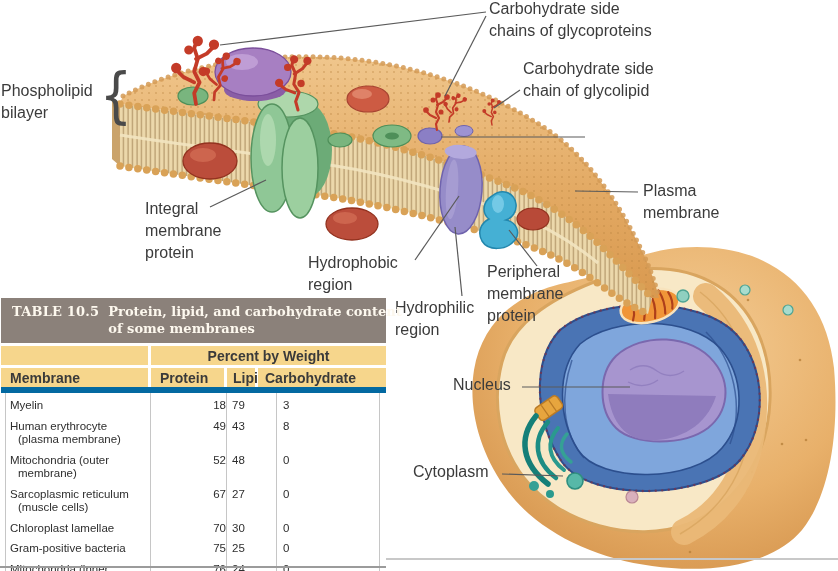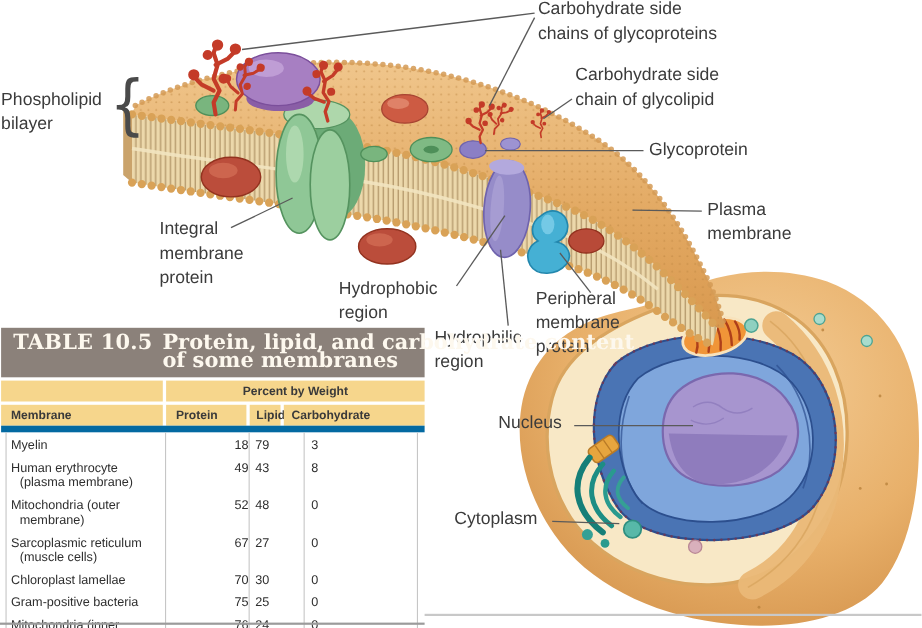--- a/index.html
+++ b/index.html
@@ -5,26 +5,26 @@
   html,body{margin:0;padding:0;background:#ffffff;}
   #canvas{position:relative;width:838px;height:571px;overflow:hidden;background:#ffffff;
           font-family:"Liberation Sans",sans-serif;}
   #art{position:absolute;left:0;top:0;}
   .lbl{position:absolute;font-size:16px;line-height:22px;color:#3b3b3b;white-space:nowrap;}
   .brace{position:absolute;left:97px;top:60px;font-family:"DejaVu Sans",sans-serif;
          font-size:60px;font-weight:400;color:#4a4a4a;transform:scale(0.85,1.0);}
   
   .tbl{position:absolute;left:1px;top:298px;width:385px;font-size:11.5px;color:#2e2e2e;}
   .t-head{background:#8b817a;color:#fdf8ee;display:flex;padding:5px 6px 6px 11px;
-          font-family:"DejaVu Serif",serif;font-weight:bold;font-size:19px;line-height:17px;}
+          font-family:"DejaVu Serif",serif;font-weight:bold;font-size:13px;line-height:17px;}
   .t-tag{margin-right:9px;white-space:nowrap;letter-spacing:.2px;}
   .t-title div{white-space:nowrap;}
   .t-row{display:flex;margin-top:3px;}
   .t-cell{background:#f6d68c;height:19px;display:flex;align-items:center;
-          font-weight:bold;font-size:11px;color:#3a3a3a;}
+          font-weight:bold;font-size:14px;color:#3a3a3a;}
   .c-mem{width:147px;padding-left:9px;box-sizing:border-box;}
   .c-span{flex:1;margin-left:3px;justify-content:center;}
   .c-pro{width:73px;margin-left:3px;padding-left:9px;box-sizing:border-box;}
   .c-lip{width:28px;margin-left:3px;padding-left:6px;box-sizing:border-box;}
   .c-carb{flex:1;margin-left:3px;padding-left:7px;box-sizing:border-box;}
   .t-body{position:relative;border-top:6px solid #0369a1;height:179px;margin-top:0px;
           padding-top:3px;box-sizing:content-box;overflow:hidden;}
   .vline{position:absolute;top:0;bottom:0;width:1px;background:#c6c6c6;}
   .trow{display:flex;padding:3px 0 4px 0;line-height:13.5px;}
   .tname{width:149px;padding-left:9px;box-sizing:border-box;}
@@ -228,23 +228,20 @@
 </svg>
 
 <div class="lbl" style="left:489px;top:-2px">
   <div>Carbohydrate side</div>
   <div>chains of glycoproteins</div>
 </div>
 <div class="lbl" style="left:523px;top:58px">
   <div>Carbohydrate side</div>
   <div>chain of glycolipid</div>
 </div>
-<div class="lbl" style="left:590px;top:126px">
-  <div>Glycoprotein</div>
-</div>
 <div class="lbl" style="left:643px;top:180px">
   <div>Plasma</div>
   <div>membrane</div>
 </div>
 <div class="lbl" style="left:1px;top:80px">
   <div>Phospholipid</div>
   <div>bilayer</div>
 </div>
 <div class="brace">{</div>
 <div class="lbl" style="left:145px;top:198px">

